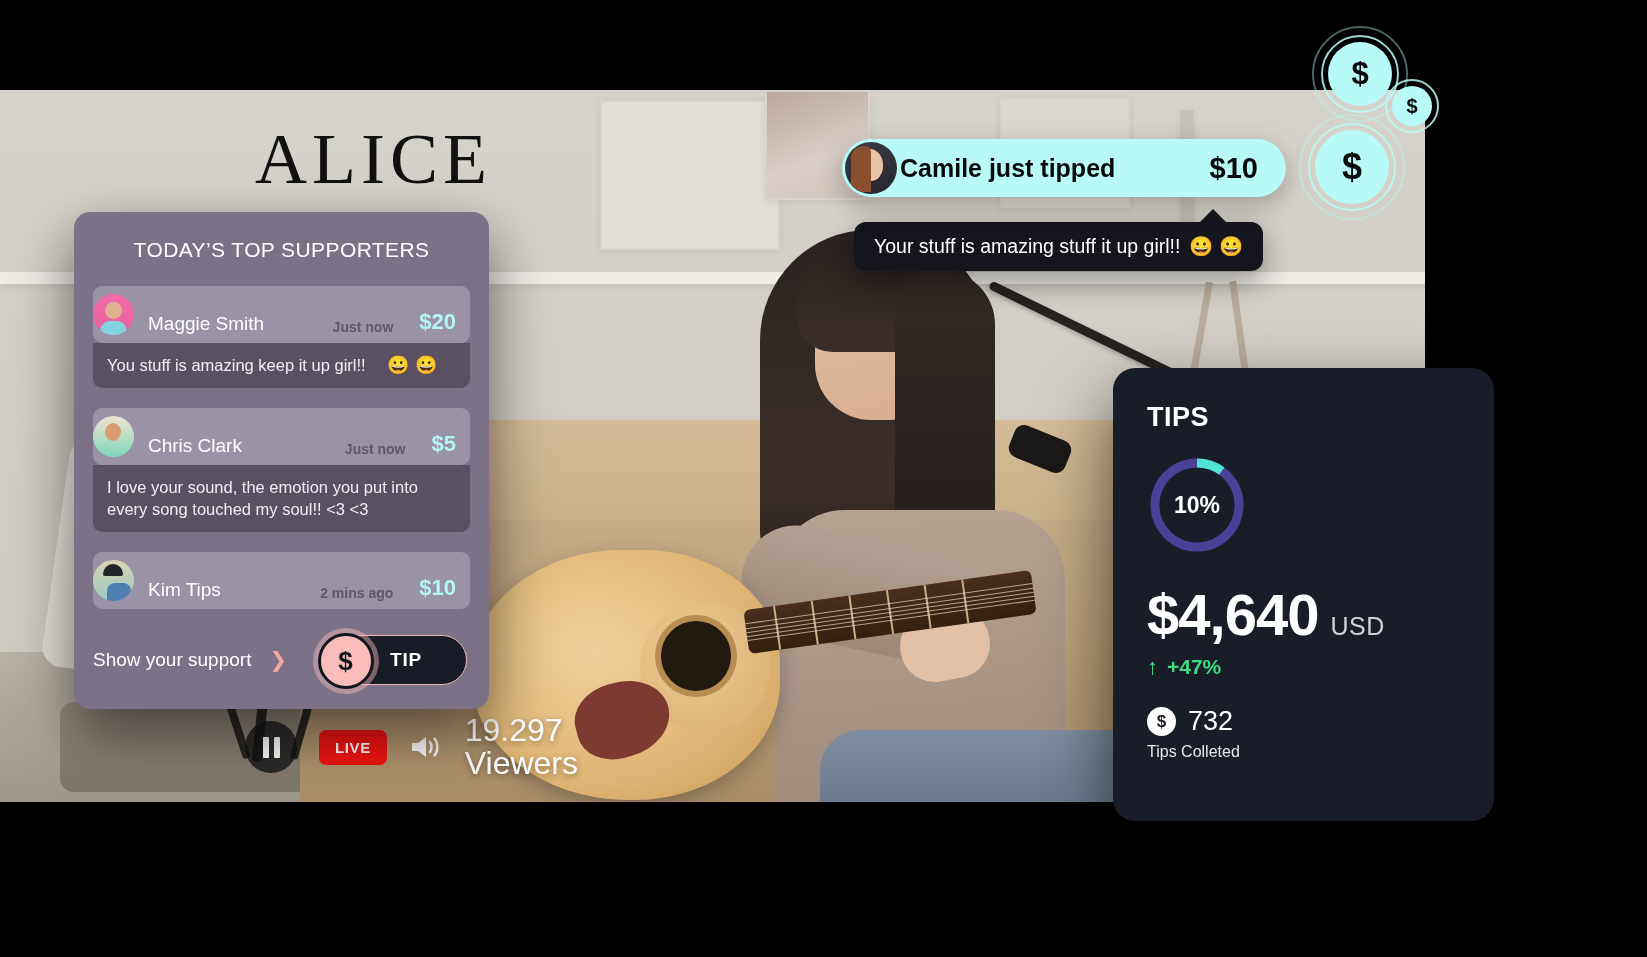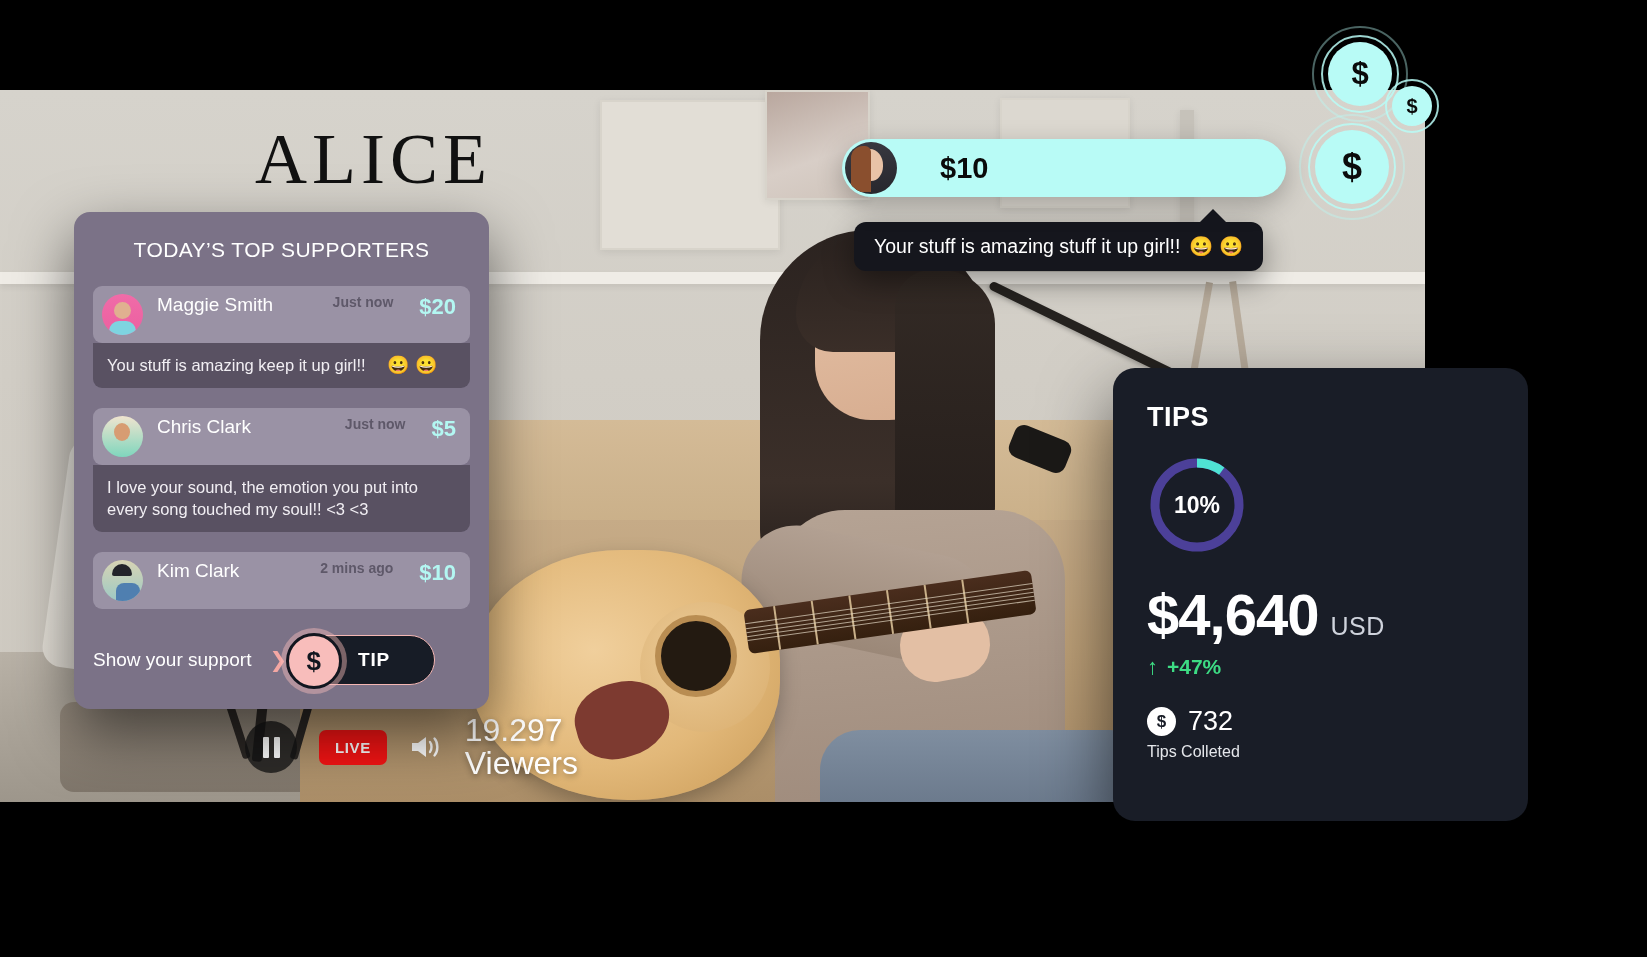--- a/index.html
+++ b/index.html
@@ -224,22 +224,22 @@
     z-index: 20;
   }
   #supporters-title {
     color: #fff; text-align: center;
     font-size: 21px; letter-spacing: .4px; font-weight: 400;
     margin-bottom: 24px;
   }
   .supporter { margin: 0 19px 20px 19px; }
   .supporter-head {
     background: #9a92a5; border-radius: 9px;
-    display: flex; align-items: flex-start; gap: 14px;
-    padding: 8px 14px 8px 9px; position: relative;
+    display: flex; align-items: flex-end; gap: 14px;
+    padding: 8px 14px 8px 0; position: relative;
   }
   .avatar {
     width: 41px; height: 41px; border-radius: 50%;
     flex: 0 0 41px; overflow: hidden; position: relative;
   }
   .av-maggie { background: linear-gradient(180deg,#f06ca8 0%, #ec5fa0 100%); }
   .av-maggie:after{ content:""; position:absolute; left:12px; top:8px; width:17px; height:17px;
                     border-radius:50%; background:#e0b090;}
   .av-maggie:before{ content:""; position:absolute; left:7px; bottom:0; width:27px; height:14px;
                     border-radius:10px 10px 0 0; background:#7ed4e0;}
@@ -263,21 +263,21 @@
   .supporter-msg {
     background: #595162; border-radius: 0 0 9px 9px;
     color: #f1eef3; font-size: 16.5px; line-height: 22px;
     padding: 11px 14px 12px 14px;
     display: flex; align-items: flex-start; gap: 8px;
   }
   .supporter-msg .emojis { margin-left: 14px; white-space: nowrap; font-size: 18px;}
   .msg-text { }
 
   #supporters-footer {
-    display: flex; align-items: center; justify-content: flex-start;
+    display: flex; align-items: center; justify-content: space-between;
     padding: 6px 22px 24px 19px;
   }
   #show-support {
     display: flex; align-items: center; gap: 18px;
     color: #fff; font-size: 19px; cursor: pointer;
   }
   #show-support .chev { color: #f4a7a3; font-size: 21px; }
   #tip-button {
     position: relative;
     background: #171c26; color: #fff;
@@ -355,21 +355,21 @@
   }
   .coin .ring1 { inset: -7px; border: 2.5px solid rgba(184,251,246,.85); }
   .coin .ring2 { inset: -16px; border: 2px solid rgba(184,251,246,.4); }
   #coin-a { left: 1328px; top: 42px; width: 64px; height: 64px; font-size: 31px; }
   #coin-b { left: 1392px; top: 86px; width: 40px; height: 40px; font-size: 20px; }
   #coin-c { left: 1315px; top: 130px; width: 74px; height: 74px; font-size: 36px; }
 
   
   #tips-card {
     position: absolute; left: 1113px; top: 368px;
-    width: 415px; height: 453px;
+    width: 381px; height: 453px;
     background: #191d27;
     border-radius: 22px;
     padding: 34px 34px 0 34px;
     z-index: 23;
     box-shadow: 0 30px 70px rgba(0,0,0,.6);
   }
   #tips-title {
     color: #fff; font-size: 27px; font-weight: 700; letter-spacing: .5px;
     margin-bottom: 22px;
   }
@@ -523,40 +523,41 @@
         <div class="supporter-amount">$5</div>
       </div>
       <div class="supporter-msg">
         <span class="msg-text">I love your sound, the emotion you put into every song touched my soul!!  &lt;3 &lt;3</span>
       </div>
     </div>
 
     <div class="supporter">
       <div class="supporter-head" style="border-radius:9px;">
         <div class="avatar av-kim"></div>
-        <div class="supporter-name">Kim Clark</div>
+        <div class="supporter-name">Kim Tips</div>
         <div class="supporter-time">2 mins ago</div>
         <div class="supporter-amount">$10</div>
       </div>
     </div>
 
     <div id="supporters-footer">
       <div id="show-support">
         <span>Show your support</span>
         <span class="chev">❯</span>
       </div>
       <div id="tip-button">
         <span id="tip-coin">$</span>
         <span>TIP</span>
       </div>
     </div>
   </div>
 
   <div id="tip-notification">
     <div id="tip-notif-avatar"></div>
+    <div id="tip-notif-text">Camile just tipped</div>
     <div id="tip-notif-amount">$10</div>
   </div>
 
   <div id="tip-message-bubble">
     <span class="tail"></span>
     <span>Your stuff is amazing stuff it up girl!!</span>
     <span>😀 😀</span>
   </div>
 
   <div class="coin" id="coin-a">

